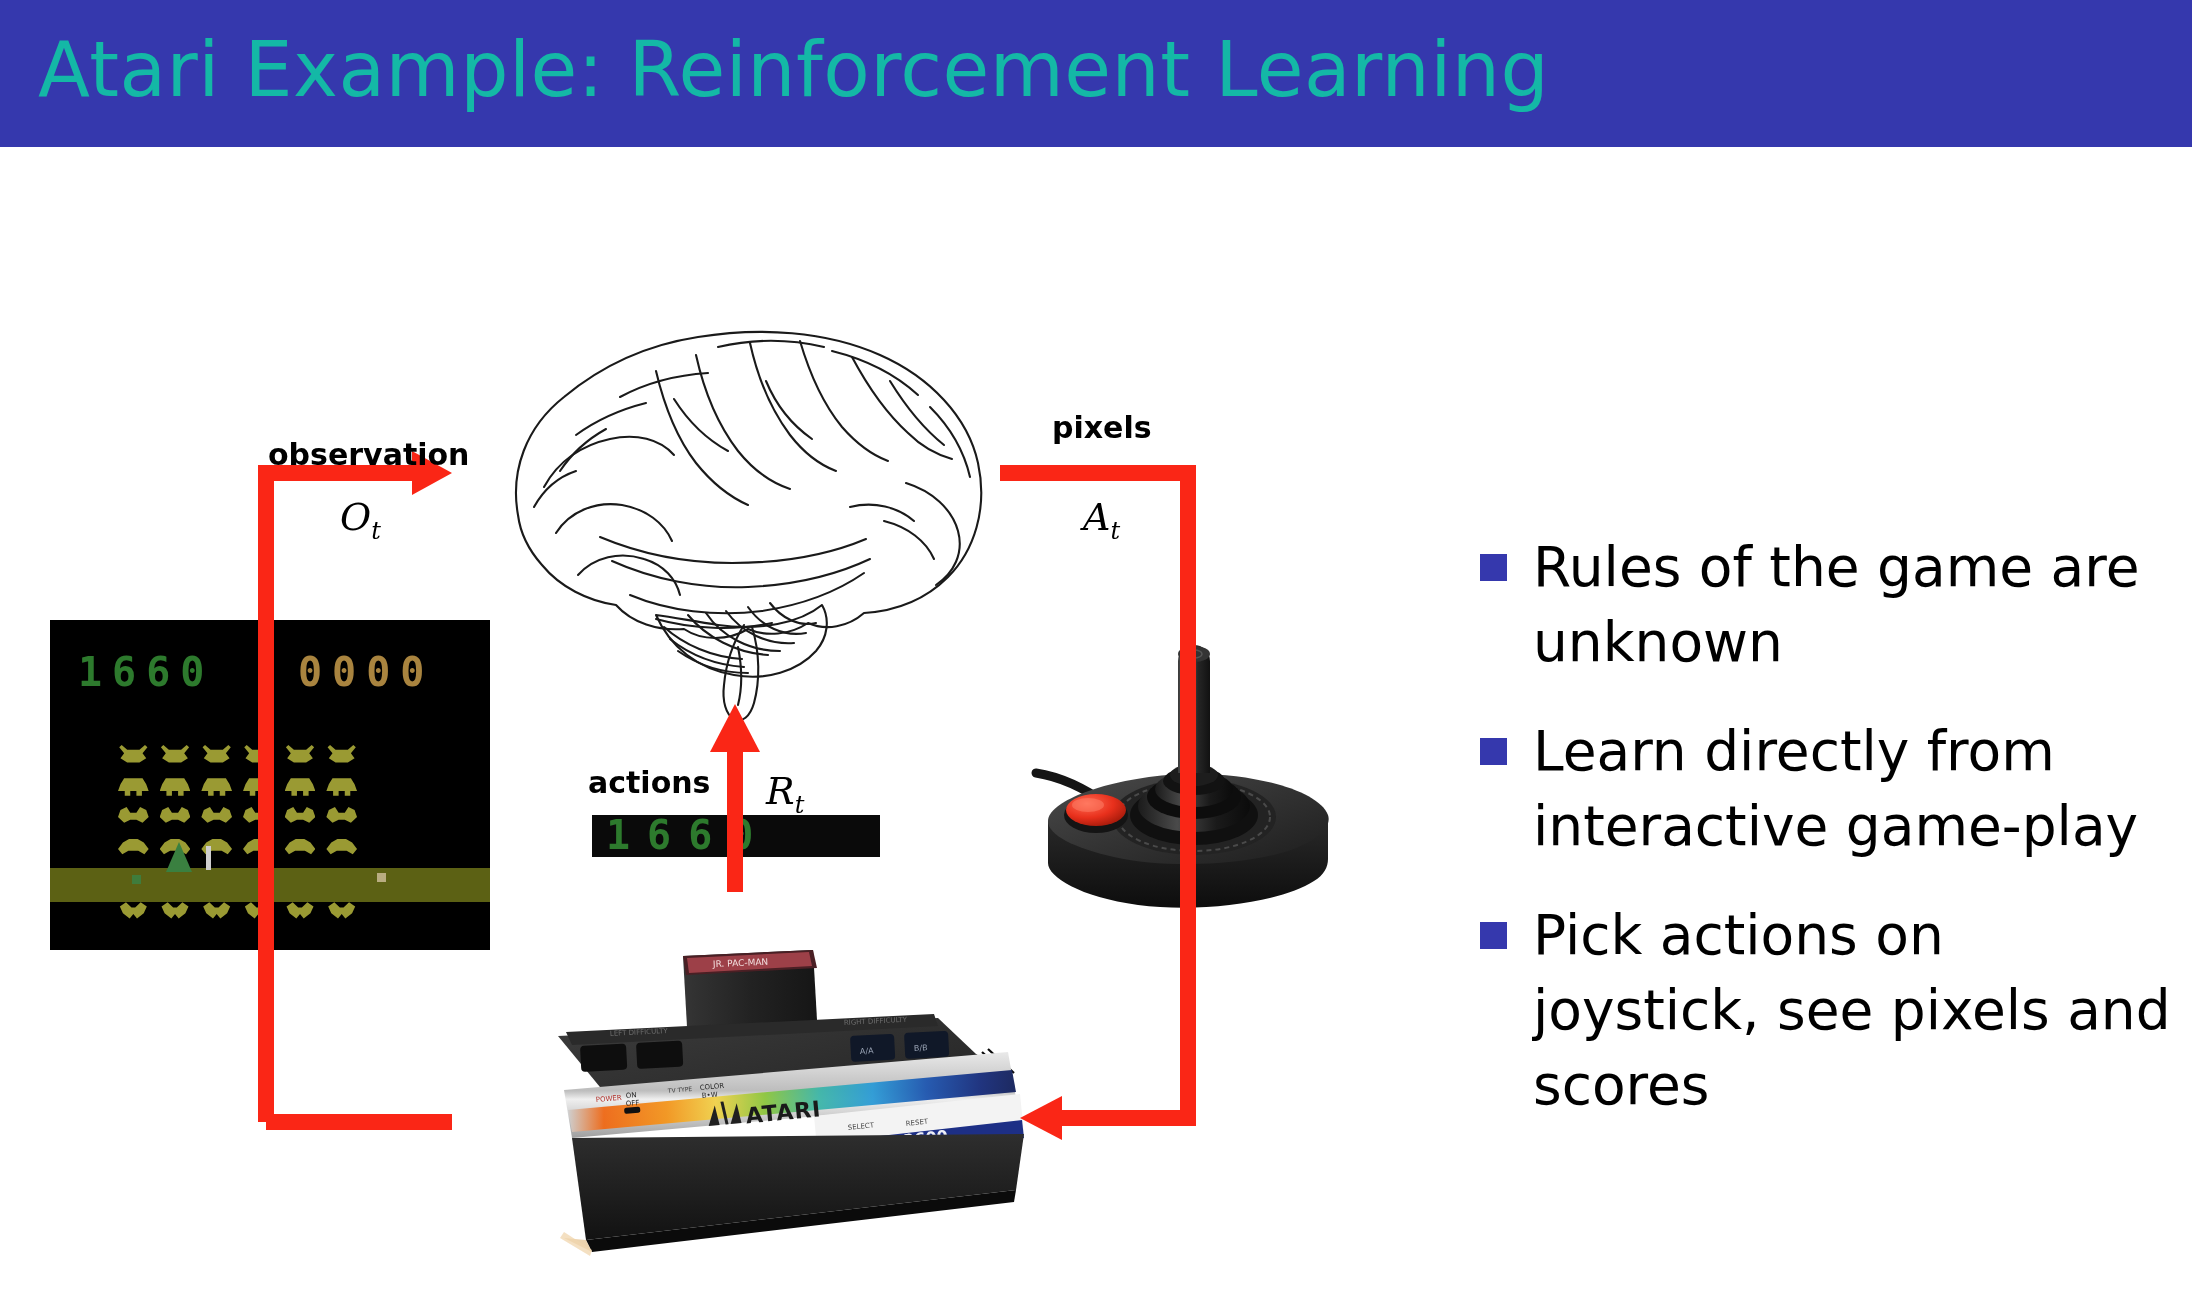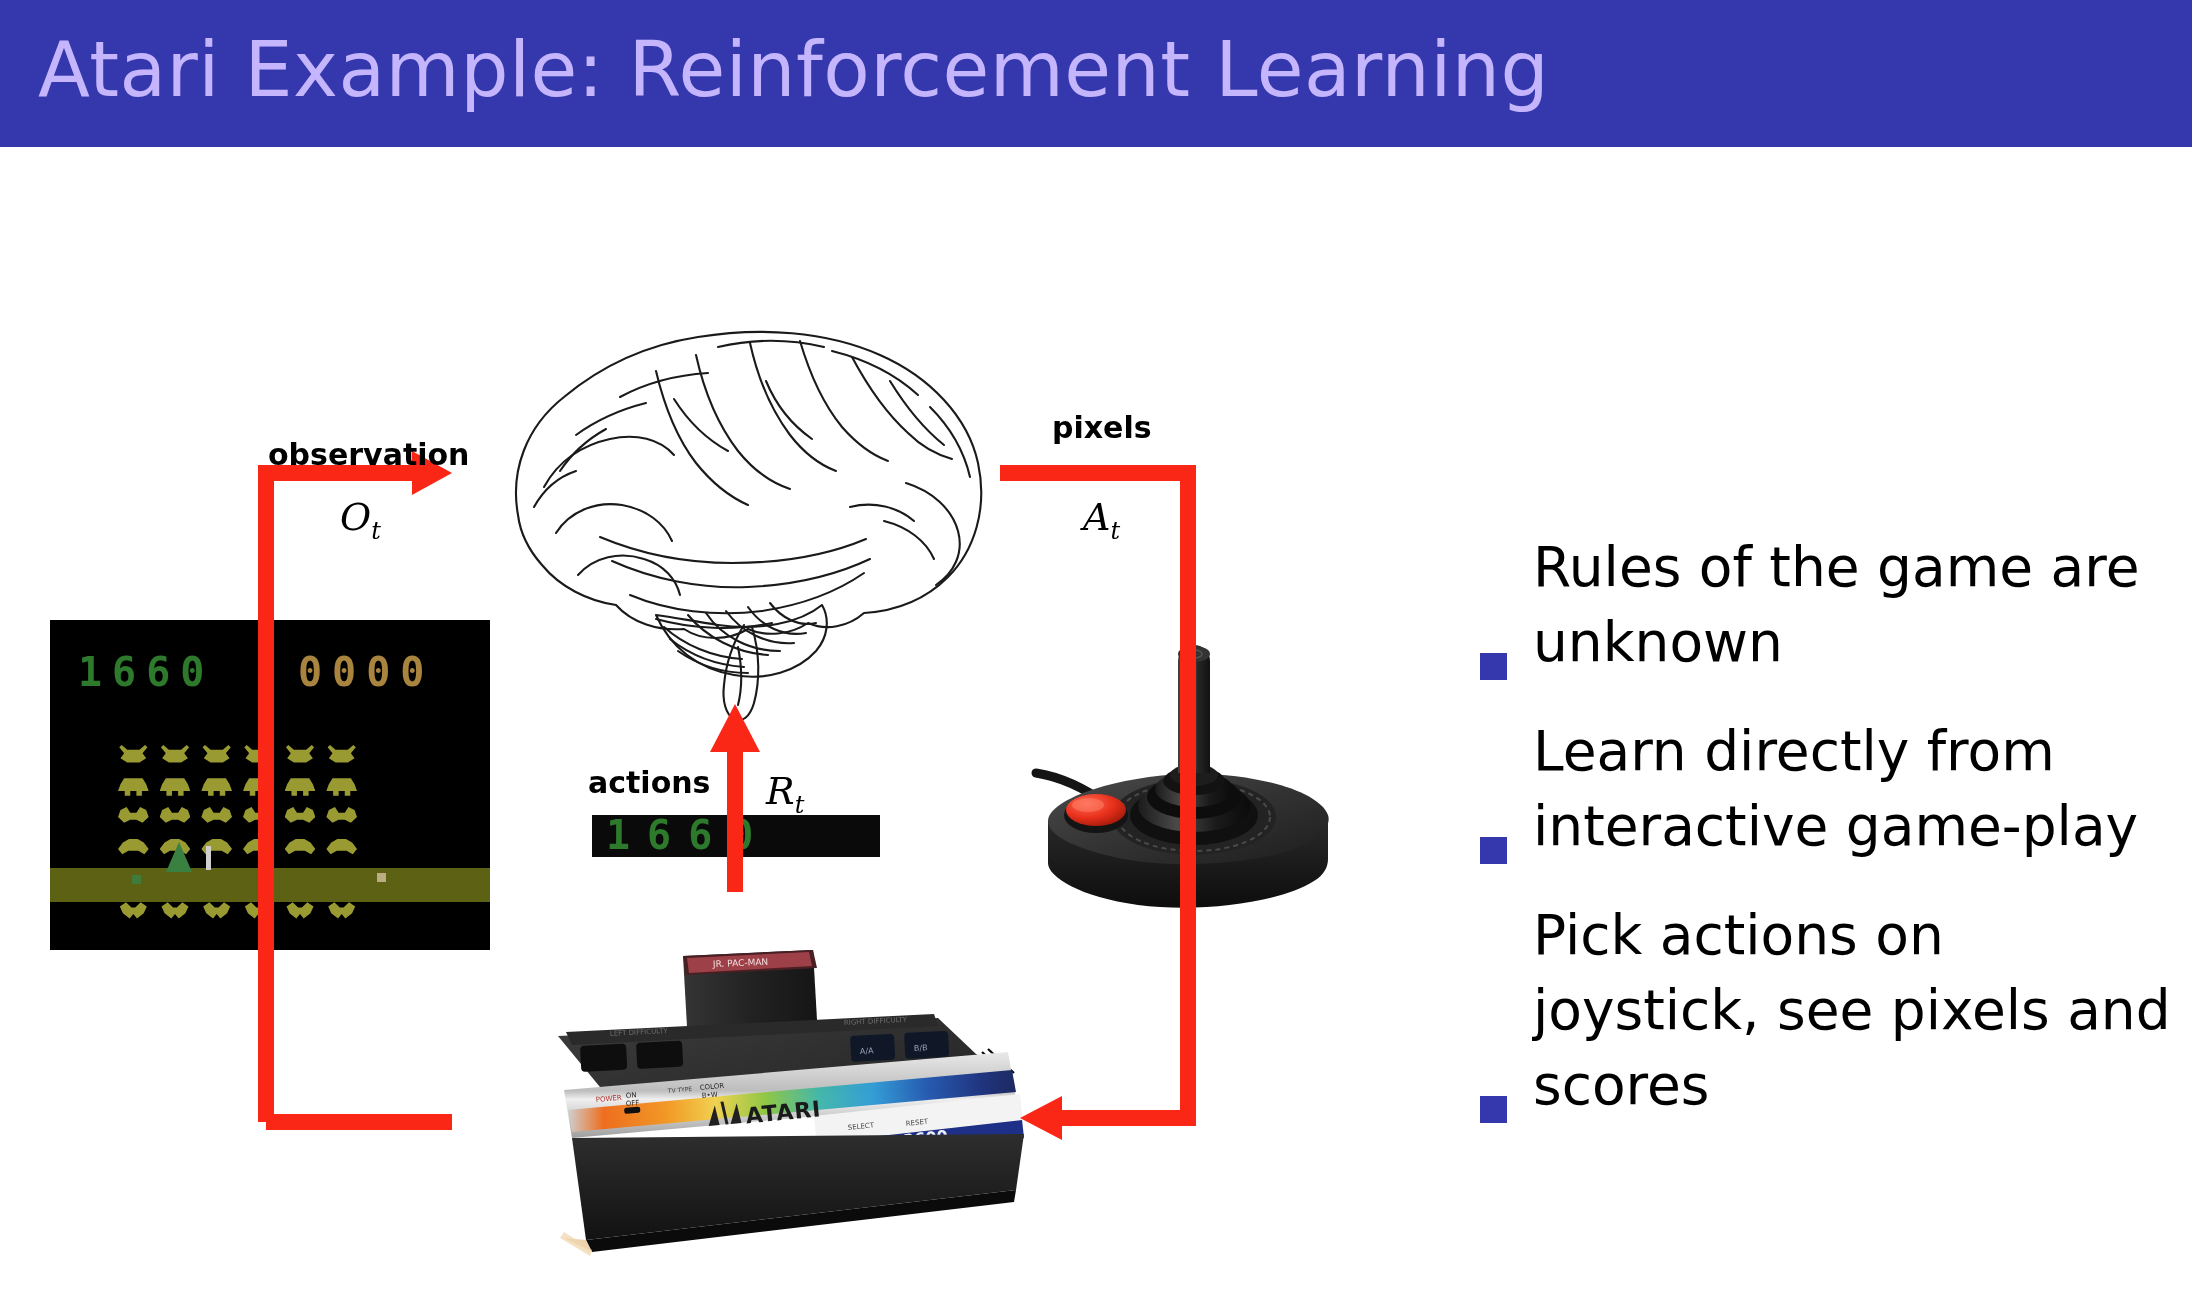--- a/index.html
+++ b/index.html
@@ -25,35 +25,35 @@
     left: 0; top: 0;
     width: 2192px; height: 147px;
     background: #3538ad;
   }
   #title-text {
     position: absolute;
     left: 38px; top: 10px;
     font-family: "DejaVu Sans", sans-serif;
     font-size: 76px;
     font-weight: 400;
-    color: #c4b5fd;
+    color: #14b8a6;
     letter-spacing: 0.5px;
     white-space: nowrap;
     line-height: 120px;
   }
 
   
   #bullet-list {
     position: absolute;
     left: 1480px; top: 530px;
     width: 700px;
   }
   .bullet-row {
     display: flex;
-    align-items: flex-end;
+    align-items: flex-start;
     margin-bottom: 34px;
   }
   .bullet-marker {
     width: 27px; height: 27px;
     background: #3538ad;
     flex: 0 0 27px;
     margin-top: 24px;
     margin-right: 26px;
   }
   .bullet-text {

